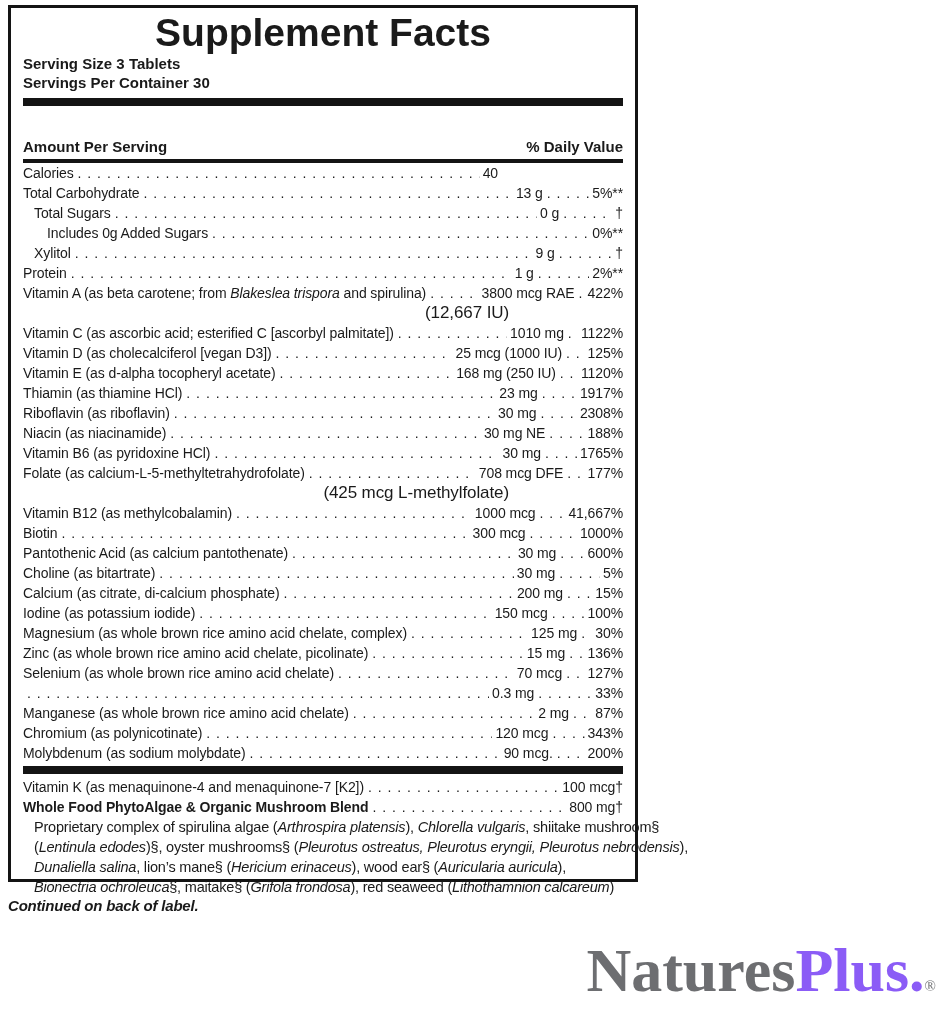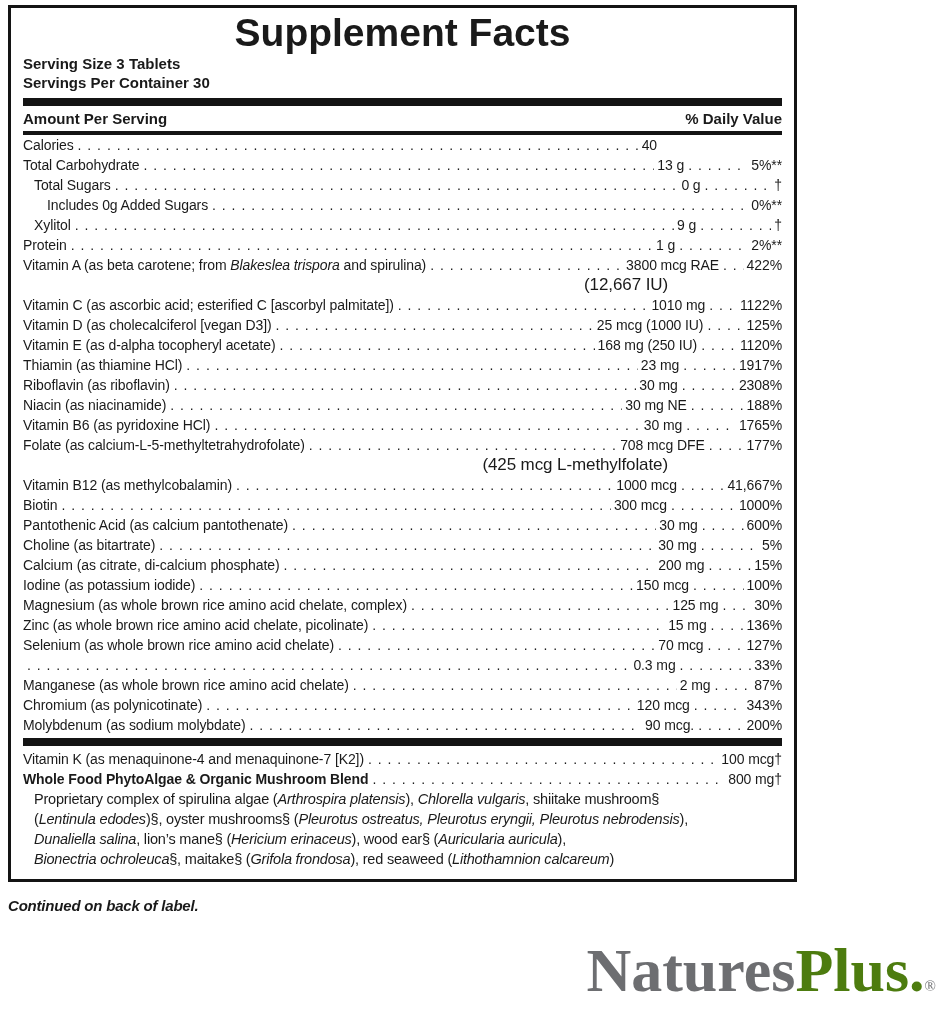--- a/index.html
+++ b/index.html
@@ -1,35 +1,35 @@
 <!DOCTYPE html>
 <html><head>
 <meta charset="utf-8">
 <style>
   html,body{margin:0;padding:0;}
   body{
     width:942px;height:1024px;background:#ffffff;position:relative;
     font-family:"Liberation Sans",sans-serif;color:#1a1a1a;overflow:hidden;
   }
   .panel{
-    position:absolute;left:8px;top:5px;width:789px;height:877px;
+    position:absolute;left:8px;top:5px;width:630px;height:877px;
     border:3px solid #141414;box-sizing:border-box;background:#fff;
     padding:4px 12px 0 12px;
   }
   .title{
     margin:0;text-align:center;font-size:39px;line-height:42px;font-weight:bold;
     letter-spacing:0;
   }
   .serving{font-size:15px;line-height:19px;font-weight:bold;}
   .bar{background:#141414;height:8px;margin-top:6px;}
   .bar.med{height:4px;margin-top:0;}
   .bar.mid{margin:3px 0 3px 0;}
   .col-header{
     display:flex;justify-content:space-between;align-items:baseline;
-    font-weight:bold;font-size:15px;padding:4px 0 4px 0;
+    font-weight:bold;font-size:15px;padding:4px 0 4px 0;margin-top:28px;
   }
   .row{
     display:flex;align-items:baseline;font-size:14px;line-height:20px;
     white-space:nowrap;letter-spacing:-0.1px;
   }
   .row .nm{flex:0 0 auto;}
   .row .nm.b{font-weight:bold;}
   .row.in1{padding-left:11px;}
   .row.in2{padding-left:24px;}
   .dots{
@@ -288,14 +288,14 @@
       <div class="desc-line"><span>Proprietary complex of spirulina algae (</span><i>Arthrospira platensis</i><span>), </span><i>Chlorella vulgaris</i><span>, shiitake mushroom§</span></div>
       <div class="desc-line"><span>(</span><i>Lentinula edodes</i><span>)§, oyster mushrooms§ (</span><i>Pleurotus ostreatus, Pleurotus eryngii, Pleurotus nebrodensis</i><span>),</span></div>
       <div class="desc-line"><i>Dunaliella salina</i><span>, lion’s mane§ (</span><i>Hericium erinaceus</i><span>), wood ear§ (</span><i>Auricularia auricula</i><span>),</span></div>
       <div class="desc-line"><i>Bionectria ochroleuca</i><span>§, maitake§ (</span><i>Grifola frondosa</i><span>), red seaweed (</span><i>Lithothamnion calcareum</i><span>)</span></div>
     </div>
 </div>
 
 <div class="continued">Continued on back of label.</div>
 
 <div class="logo">
-  <span id="logo-gray" style="color: rgb(109, 110, 113);">Natures</span><span id="logo-green" style="color: #4d7c0f;"><span>Plus</span><span>.</span></span><span id="logo-reg" class="reg" style="color: rgb(109, 110, 113);">®</span>
+  <span id="logo-gray" style="color: rgb(109, 110, 113);">Natures</span><span id="logo-green" style="color: #8b5cf6;"><span>Plus</span><span>.</span></span><span id="logo-reg" class="reg" style="color: rgb(109, 110, 113);">®</span>
 </div>
 
 </body></html>

